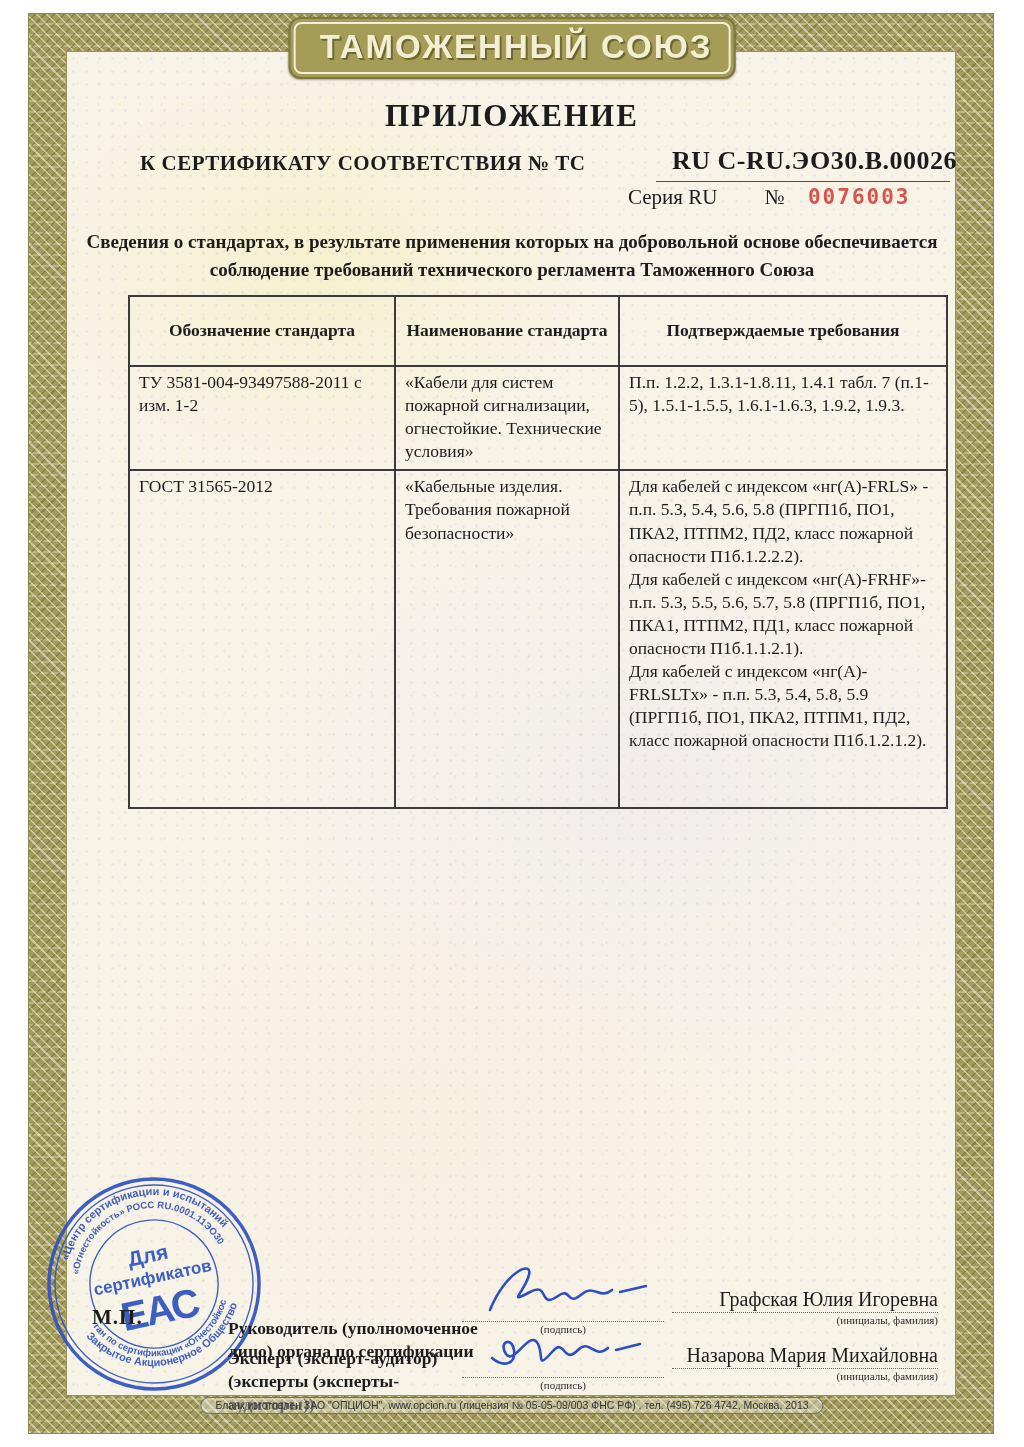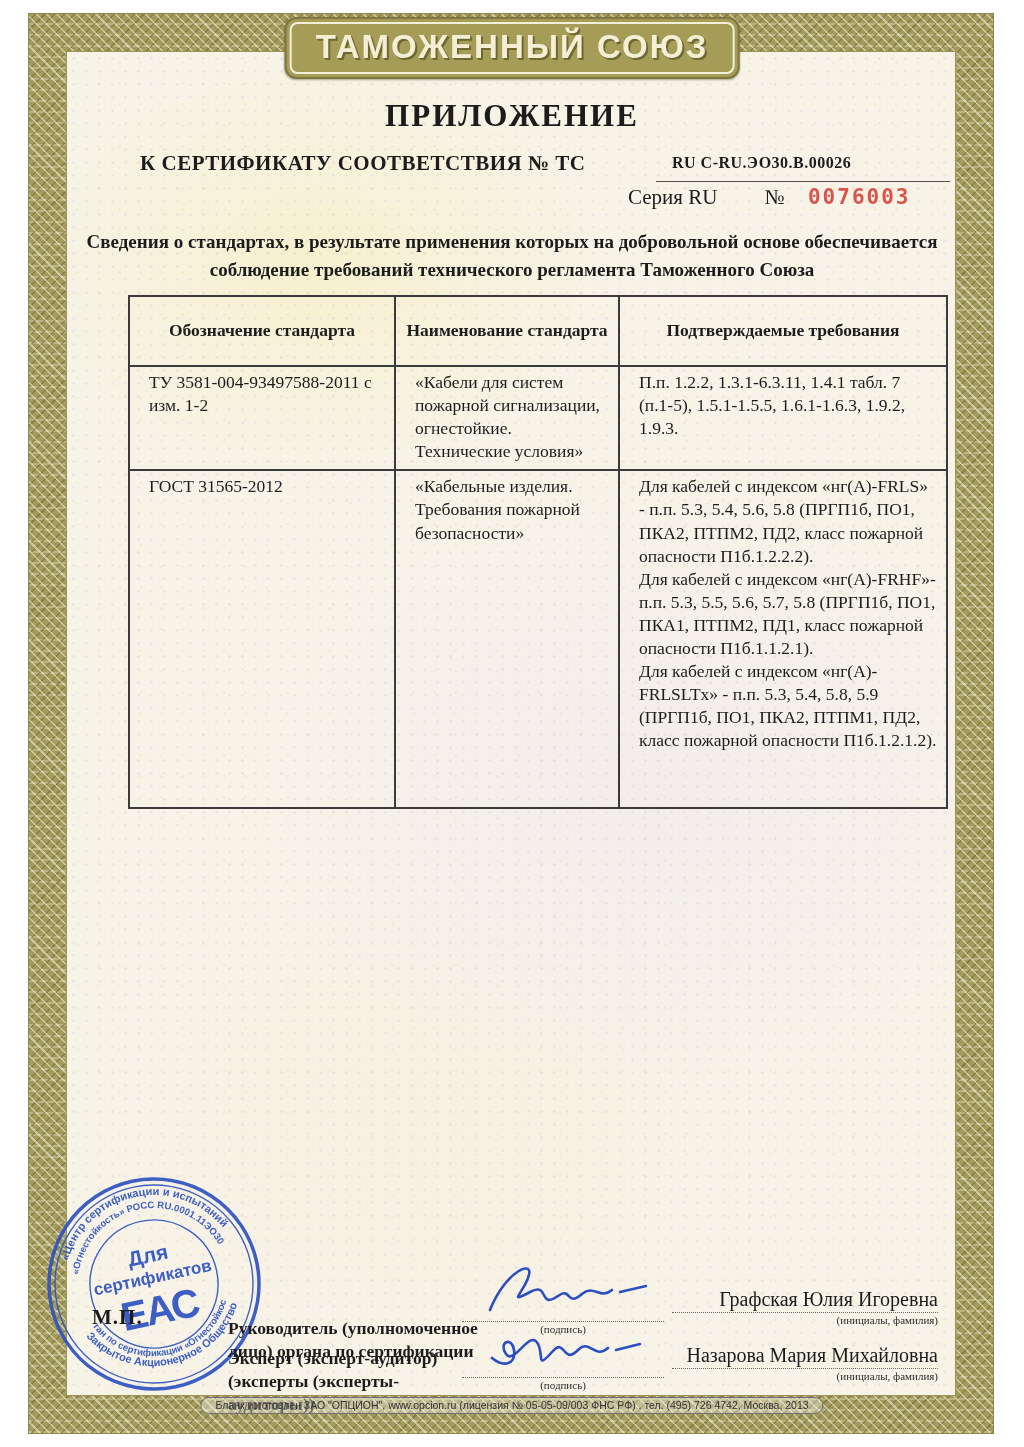--- a/index.html
+++ b/index.html
@@ -20,40 +20,40 @@
       radial-gradient(circle, rgba(142,132,196,0.13) 1px, rgba(0,0,0,0) 1.6px),
       radial-gradient(circle, rgba(214,186,96,0.12) 1px, rgba(0,0,0,0) 1.8px),
       radial-gradient(ellipse 420px 300px at 28% 16%, rgba(246,238,176,0.45), rgba(0,0,0,0) 70%),
       radial-gradient(ellipse 560px 420px at 66% 55%, rgba(232,226,246,0.35), rgba(0,0,0,0) 72%),
       radial-gradient(ellipse 500px 380px at 40% 80%, rgba(248,232,210,0.30), rgba(0,0,0,0) 70%);
     background-size:13px 13px, 21px 21px, auto, auto, auto;}
   
   .banner{position:absolute;top:17px;left:50%;transform:translateX(-50%);z-index:5;}
   .banner-outer{background:#a59c58;border:2px solid #7e7740;border-radius:12px;padding:3px;
     box-shadow:0 1px 2px rgba(90,85,40,0.5);}
-  .banner-inner{border:2px solid #f3efd8;border-radius:8px;padding:4px 24px 6px 24px;}
+  .banner-inner{border:2px solid #f3efd8;border-radius:8px;padding:4px 16px 6px 24px;}
   .banner-text{font-family:"Liberation Sans", sans-serif;font-weight:bold;font-size:33px;
     letter-spacing:2px;color:#f3eed4;text-shadow:2px 2px 0 #6e6831, 1px 1px 0 #6e6831;white-space:nowrap;}
   
   .doc-title{position:absolute;top:98px;left:0;width:100%;text-align:center;
     font-size:31px;font-weight:bold;letter-spacing:2px;}
   .subtitle{position:absolute;top:151px;left:140px;font-size:21px;font-weight:bold;letter-spacing:0.5px;}
-  .cert-number{position:absolute;top:154px;left:672px;font-size:16px;font-weight:bold;letter-spacing:0.5px;}
+  .cert-number{position:absolute;top:146px;left:672px;font-size:26px;font-weight:bold;letter-spacing:0.5px;}
   .cert-line{position:absolute;top:181px;left:656px;width:294px;border-bottom:1.5px solid #55504a;}
   .series-row{position:absolute;top:185px;left:628px;font-size:21px;}
   .series-label{font-weight:normal;}
   .number-sign{margin-left:42px;}
   .serial{margin-left:18px;font-family:"DejaVu Sans Mono", monospace;font-weight:bold;
     font-size:21px;letter-spacing:2px;margin-top:32px;}
   .intro{position:absolute;top:228px;left:50%;transform:translateX(-50%);width:862px;
     text-align:center;font-size:19px;font-weight:bold;line-height:1.45;}
   
   table.standards{position:absolute;left:128px;top:295px;width:818px;border-collapse:collapse;
     table-layout:fixed;}
-  table.standards th, table.standards td{border:2px solid #3b3b3b;padding:4px 9px 6px 19px;
+  table.standards th, table.standards td{border:2px solid #3b3b3b;padding:4px 9px 6px 9px;
     font-size:17.5px;line-height:1.32;vertical-align:top;}
   table.standards th{font-weight:bold;text-align:center;vertical-align:middle;height:40px;padding:14px 6px;}
   .col-designation{width:266px;}
   .col-name{width:224px;}
   .col-req{width:328px;}
   td.req{white-space:pre-line;}
   tr.row-1 td{height:84px;}
   tr.row-2 td{height:326px;}
   
   .stamp{position:absolute;left:36px;top:1166px;width:236px;height:236px;
@@ -122,21 +122,21 @@
       <tr>
         <th>Обозначение стандарта</th>
         <th>Наименование стандарта</th>
         <th>Подтверждаемые требования</th>
       </tr>
     </thead>
     <tbody>
     <tr class="row-1">
       <td>ТУ 3581-004-93497588-2011 с изм. 1-2</td>
       <td>«Кабели для систем пожарной сигнализации, огнестойкие. Технические условия»</td>
-      <td class="req">П.п. 1.2.2, 1.3.1-6.3.11, 1.4.1 табл. 7 (п.1-5), 1.5.1-1.5.5, 1.6.1-1.6.3, 1.9.2, 1.9.3.</td>
+      <td class="req">П.п. 1.2.2, 1.3.1-1.8.11, 1.4.1 табл. 7 (п.1-5), 1.5.1-1.5.5, 1.6.1-1.6.3, 1.9.2, 1.9.3.</td>
     </tr>
 
     <tr class="row-2">
       <td>ГОСТ 31565-2012</td>
       <td>«Кабельные изделия. Требования пожарной безопасности»</td>
       <td class="req">Для кабелей с индексом «нг(А)-FRLS» - п.п. 5.3, 5.4, 5.6, 5.8 (ПРГП1б, ПО1, ПКА2, ПТПМ2, ПД2, класс пожарной опасности П1б.1.2.2.2).
 Для кабелей с индексом «нг(А)-FRHF»- п.п. 5.3, 5.5, 5.6, 5.7, 5.8 (ПРГП1б, ПО1, ПКА1, ПТПМ2, ПД1, класс пожарной опасности П1б.1.1.2.1).
 Для кабелей с индексом «нг(А)-FRLSLTx» - п.п. 5.3, 5.4, 5.8, 5.9 (ПРГП1б, ПО1, ПКА2, ПТПМ1, ПД2, класс пожарной опасности П1б.1.2.1.2).</td>
     </tr>
   </tbody>

